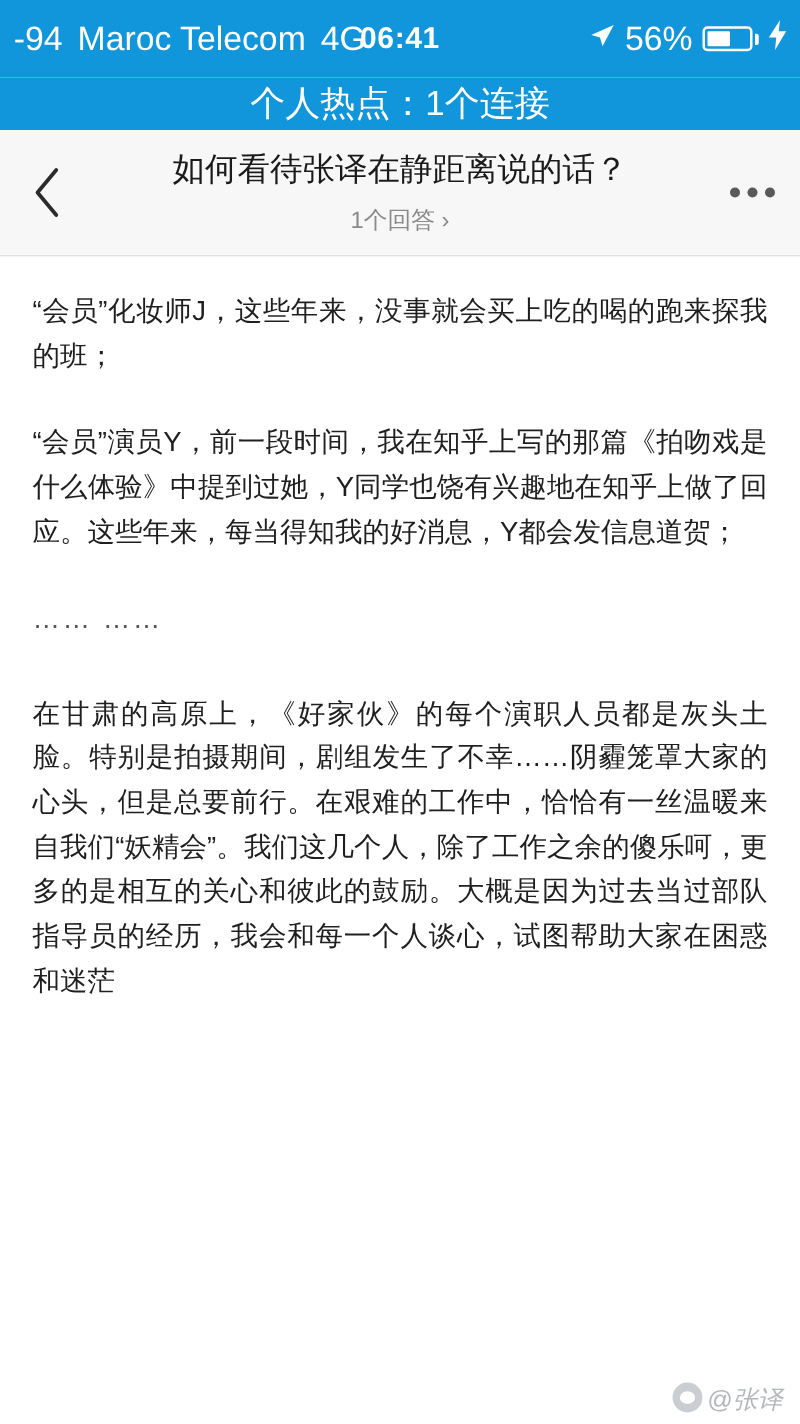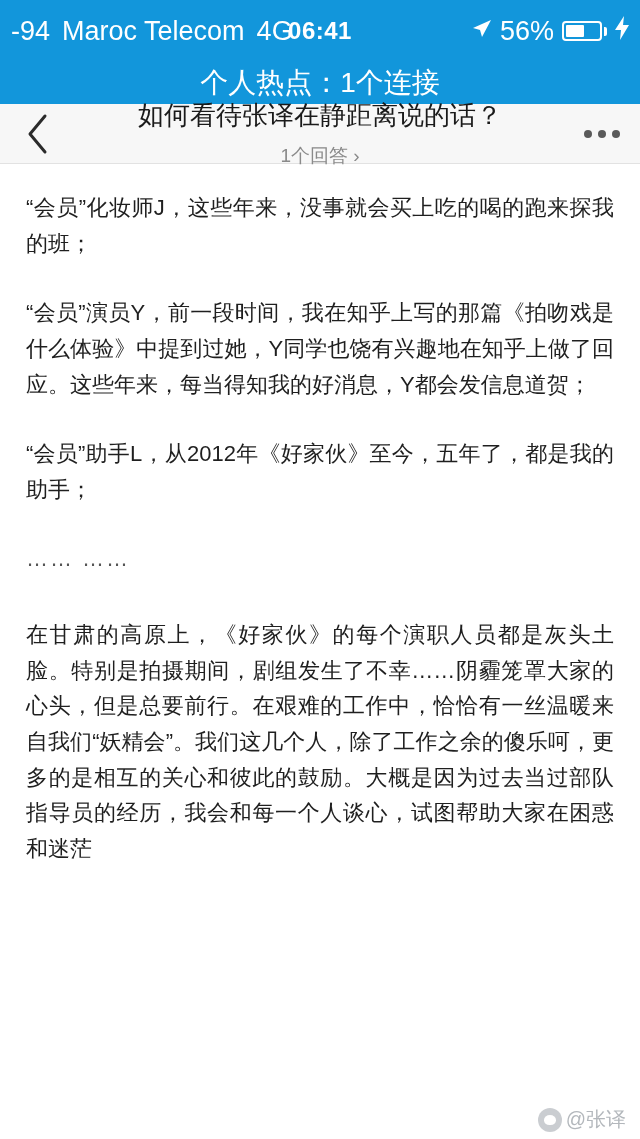--- a/index.html
+++ b/index.html
@@ -83,21 +83,21 @@
     background: #1296db;
     color: #ffffff;
     display: flex;
     align-items: center;
     justify-content: center;
     font-size: 28px;
   }
 
   
   .nav-bar {
-    height: 60px;
+    height: 101px;
     background: #f7f7f7;
     border-bottom: 1px solid #e2e2e2;
     display: flex;
     align-items: center;
     position: relative;
     box-sizing: border-box;
   }
   .nav-back {
     width: 76px;
     display: flex;
@@ -160,25 +160,26 @@
     color: #555;
     margin-bottom: 40px;
   }
 
   
   .watermark {
     position: absolute;
     right: 14px;
     bottom: 6px;
     display: flex;
-    align-items: center;
+    align-items: flex-start;
     gap: 4px;
     color: #9aa0a6;
     font-size: 20px;
     opacity: 0.75;
+    font-style: italic;
   }
   .wm-logo {
     width: 24px; height: 24px;
     border-radius: 50%;
     background: #b9bdc2;
     display: inline-block;
     position: relative;
   }
   .wm-logo::after {
     content: "";
@@ -239,21 +240,20 @@
   <div class="nav-more">
     <span class="dot"></span>
     <span class="dot"></span>
     <span class="dot"></span>
   </div>
 </div>
 
 <div class="article">
   <p class="para">“会员”化妆师J，这些年来，没事就会买上吃的喝的跑来探我的班；</p>
   <p class="para">“会员”演员Y，前一段时间，我在知乎上写的那篇《拍吻戏是什么体验》中提到过她，Y同学也饶有兴趣地在知乎上做了回应。这些年来，每当得知我的好消息，Y都会发信息道贺；</p>
-  <p class="para">“会员”助手L，从2012年《好家伙》至今，五年了，都是我的助手；</p>
   <p class="para dots">…… ……</p>
   <p class="para">在甘肃的高原上，《好家伙》的每个演职人员都是灰头土脸。特别是拍摄期间，剧组发生了不幸……阴霾笼罩大家的心头，但是总要前行。在艰难的工作中，恰恰有一丝温暖来自我们“妖精会”。我们这几个人，除了工作之余的傻乐呵，更多的是相互的关心和彼此的鼓励。大概是因为过去当过部队指导员的经历，我会和每一个人谈心，试图帮助大家在困惑和迷茫</p>
 </div>
 
 <div class="watermark">
   <span class="wm-logo"></span>
   <span>@张译</span>
 </div>
 
 </body></html>

